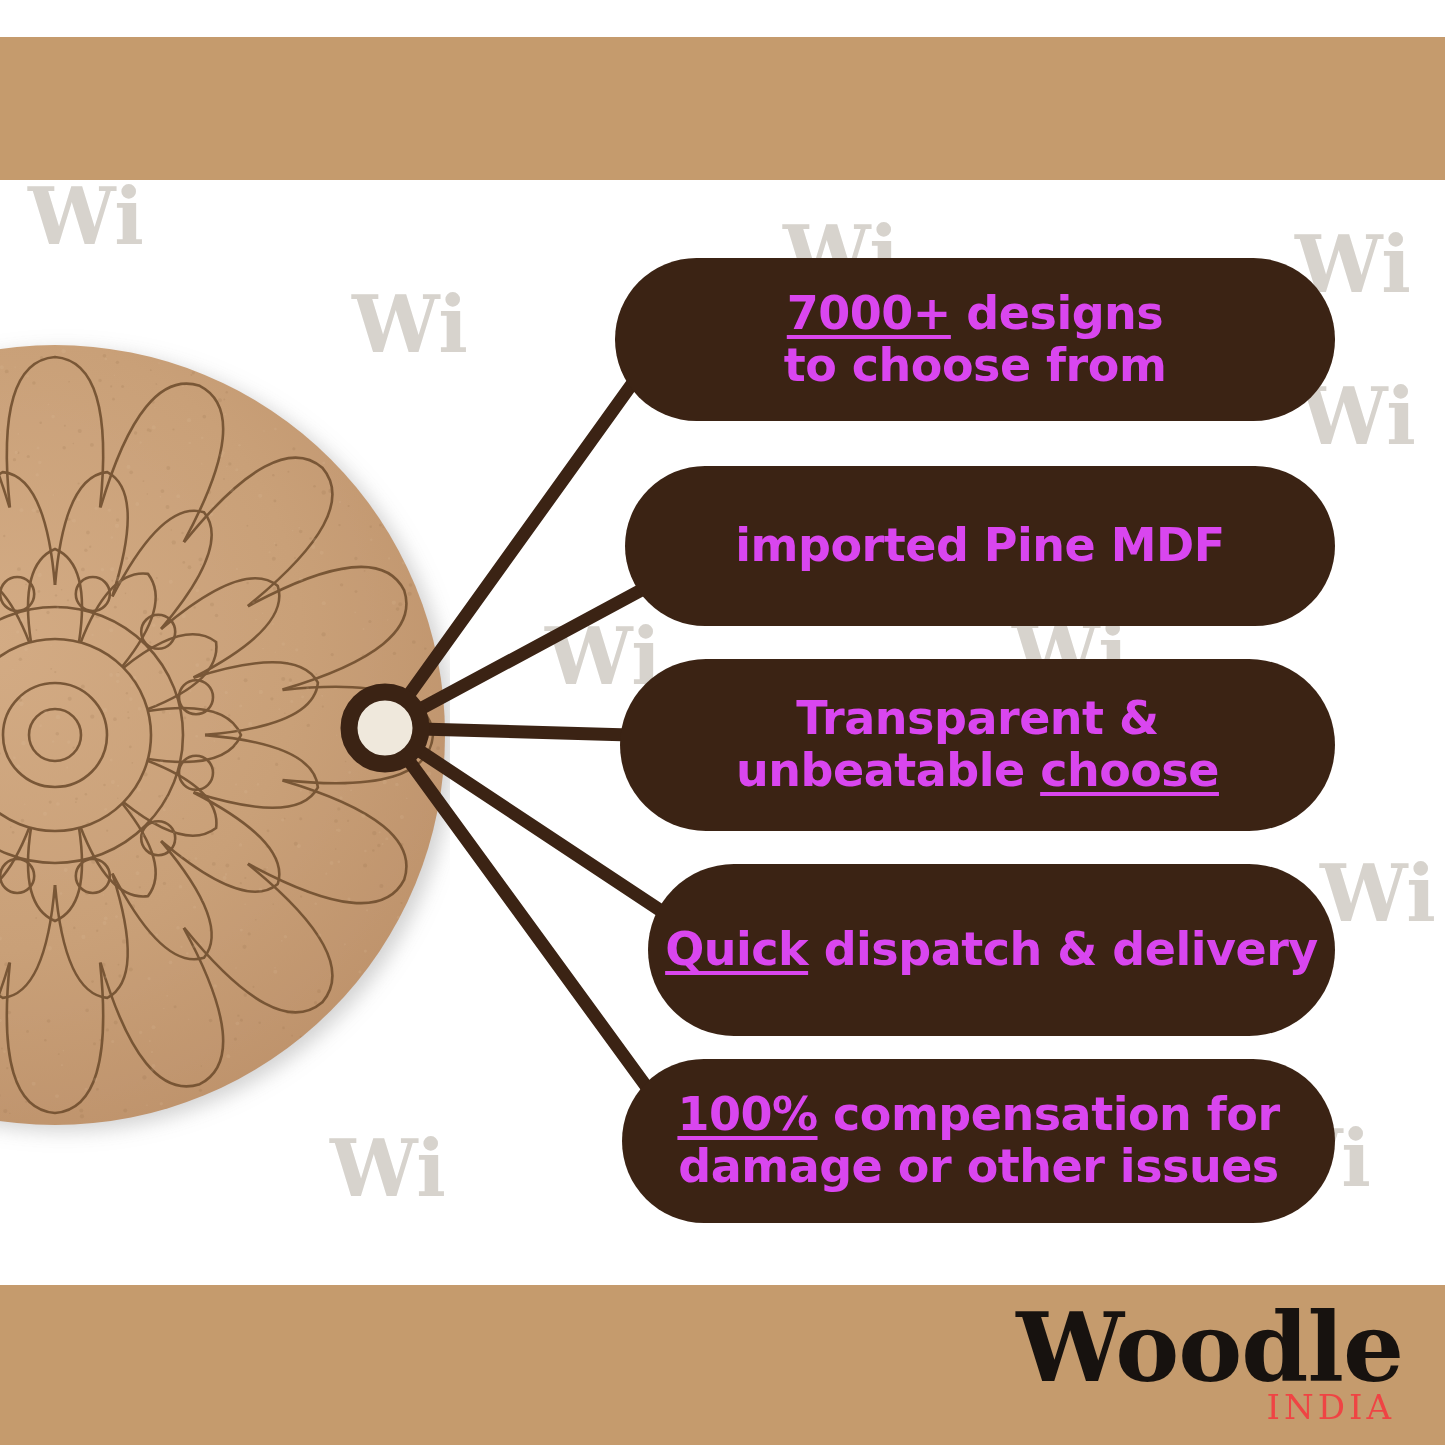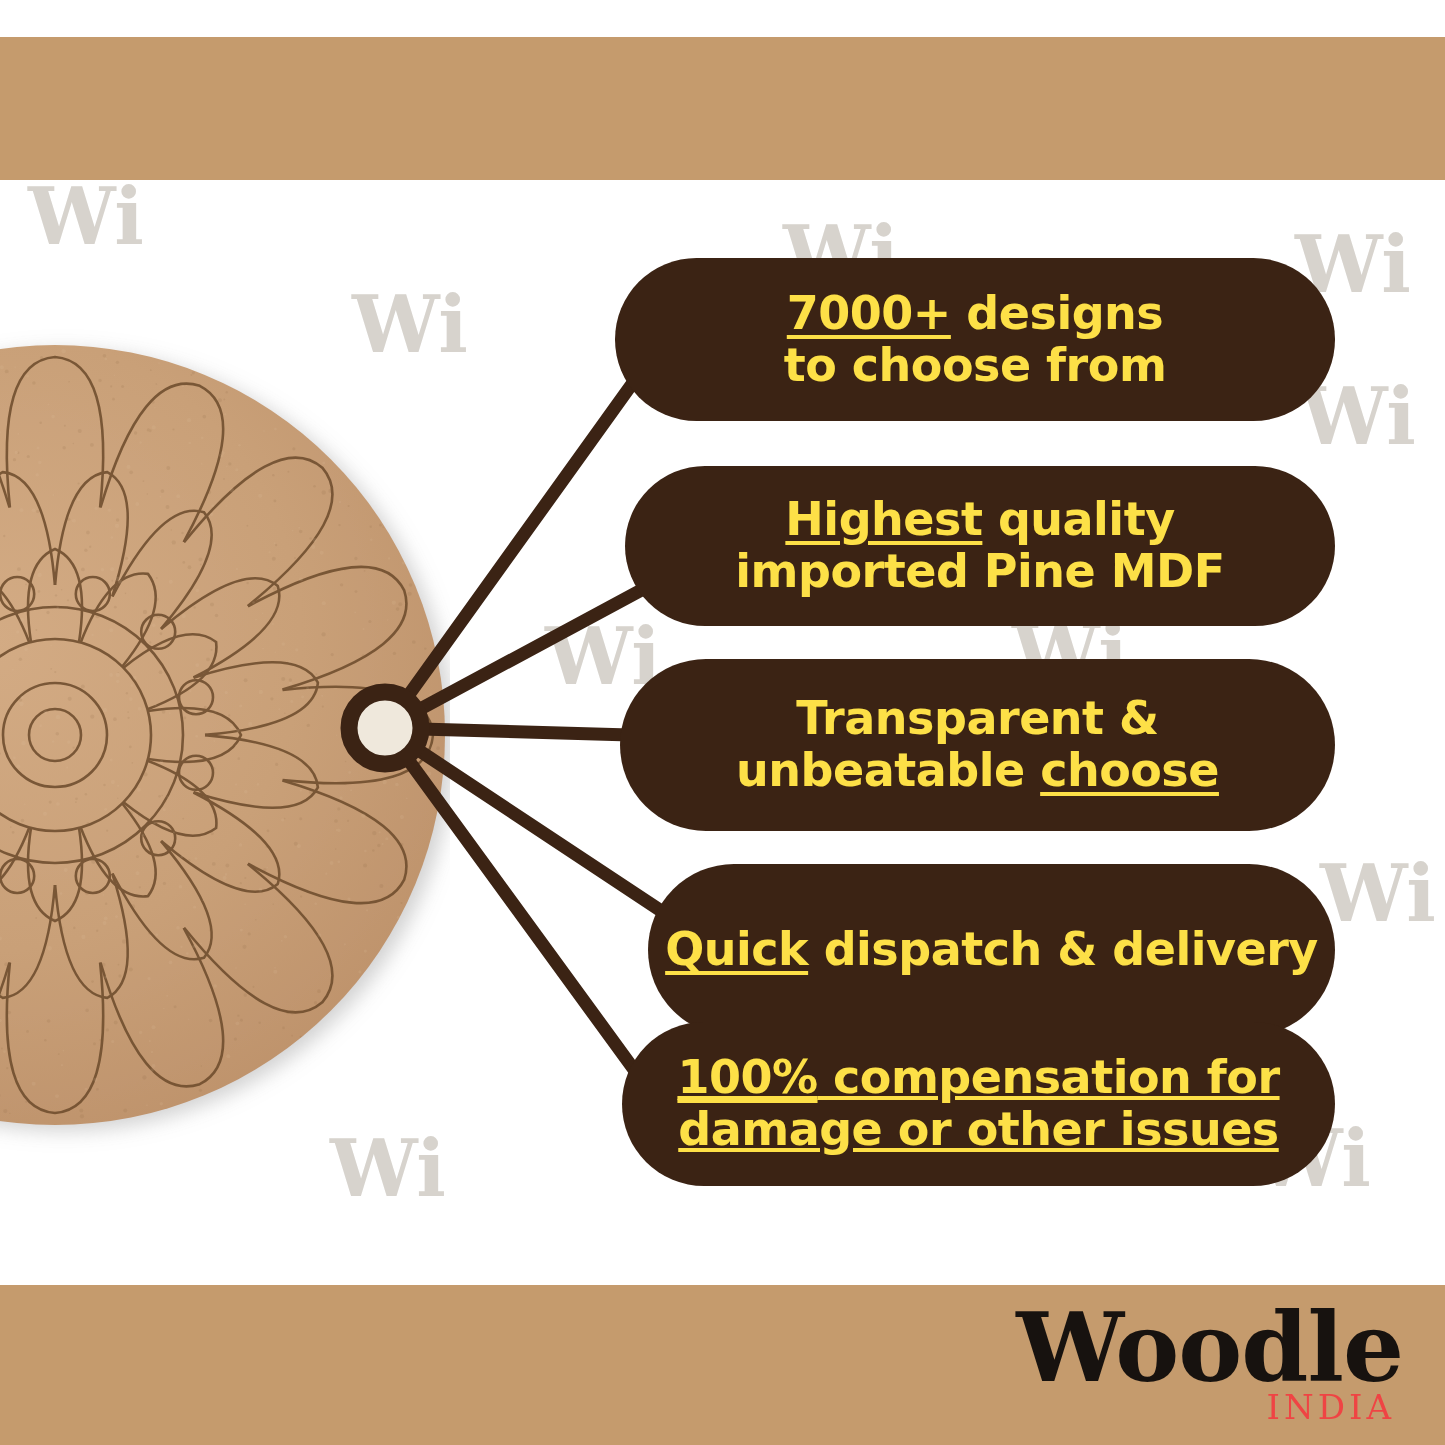--- a/index.html
+++ b/index.html
@@ -50,40 +50,40 @@
   #disc-wrap { position:absolute; left:-330px; top:295px; width:780px; height:880px; z-index:2; }
 
   
   #connectors { position:absolute; left:0; top:0; width:1445px; height:1445px; z-index:3; }
 
   
   .badge {
     position:absolute;
     background:#3b2314;
     border-radius:999px;
-    color:#fde047;
+    color:#d946ef;
     display:flex;
     flex-direction:column;
     align-items:center;
     justify-content:center;
     text-align:center;
     z-index:5;
     font-family:"DejaVu Sans", sans-serif;
     font-weight:700;
     letter-spacing:-.5px;
     padding:0 26px;
   }
   .badge .ln { display:block; line-height:1.12; white-space:nowrap; }
   .badge u { text-decoration:underline; text-underline-offset:6px; text-decoration-thickness:4px; }
 
   #badge-1 { left:615px; top:258px;  width:720px; height:163px; font-size:46px; }
   #badge-2 { left:625px; top:466px;  width:710px; height:160px; font-size:46px; }
   #badge-3 { left:620px; top:659px;  width:715px; height:172px; font-size:46px;text-align:center; }
   #badge-4 { left:648px; top:864px;  width:687px; height:172px; font-size:46px; }
-  #badge-5 { left:622px; top:1022px; width:713px; height:164px; font-size:46px;text-decoration:underline; }
+  #badge-5 { left:622px; top:1059px; width:713px; height:164px; font-size:46px; }
 
   
   #logo {
     position:absolute;
     right:42px; top:1300px;
     z-index:6;
     text-align:right;
     line-height:1;
     margin-left:47px;
   }
@@ -1135,21 +1135,20 @@
 
   <div class="band" id="header-band"></div>
   <div id="page-title">OUR USPs</div>
 
   <div class="badge" id="badge-1">
     <span class="ln"><u>7000+</u><span> designs</span></span>
     <span class="ln">to choose from</span>
   </div>
 
   <div class="badge" id="badge-2">
-    <span class="ln"><u>Highest</u><span> quality</span></span>
     <span class="ln">imported Pine MDF</span>
   </div>
 
   <div class="badge" id="badge-3">
     <span class="ln">Transparent &amp;</span>
     <span class="ln"><span>unbeatable </span><u>choose</u></span>
   </div>
 
   <div class="badge" id="badge-4">
     <span class="ln"><u>Quick</u><span> dispatch &amp; delivery</span></span>

